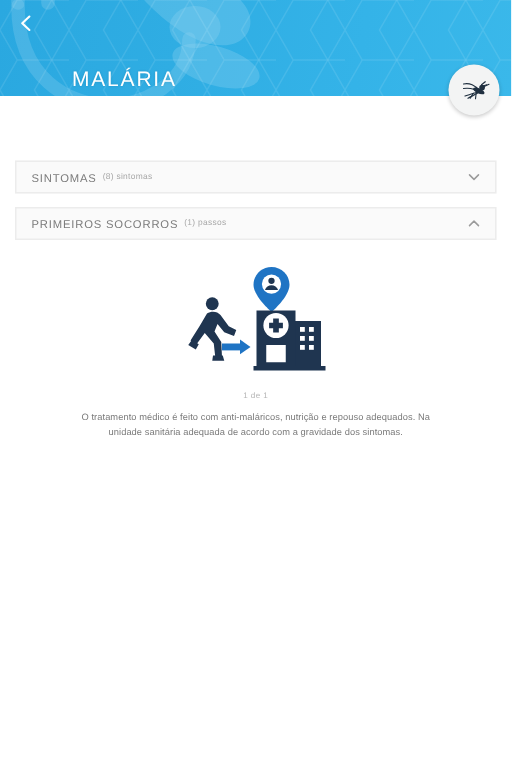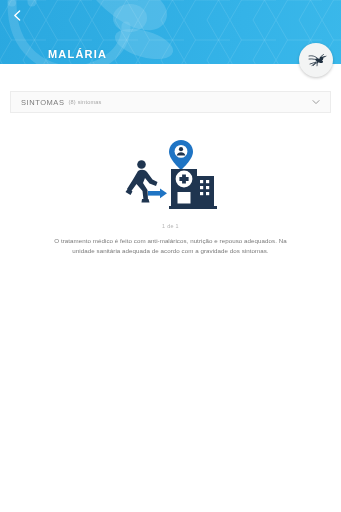--- a/index.html
+++ b/index.html
@@ -55,23 +55,23 @@
     justify-content: center;
     cursor: pointer;
   }
   .back-btn svg { display: block; }
 
   .header-title {
     position: absolute;
     left: 48px;
     bottom: 4px;
     color: #ffffff;
-    font-size: 11px;
+    font-size: 14px;
     letter-spacing: 1.2px;
-    font-weight: 700;
+    font-weight: 400;
     text-shadow: 0 0 2px rgba(0,0,0,0.12);
     white-space: nowrap;
   }
 
   .avatar {
     position: absolute;
     right: 8px;
     top: 43px;
     width: 34px;
     height: 34px;
@@ -88,21 +88,21 @@
   .avatar svg { display: block; }
 
   
   .content {
     position: relative;
     padding: 0;
     background: #ffffff;
   }
 
   .accordion {
-    margin: 0 10px;
+    margin: 16px 10px;
   }
 
   .acc-row {
     position: relative;
     display: flex;
     align-items: center;
     height: 22px;
     padding: 0 10px 0 10px;
     background: #fafafa;
     border: 1px solid #ececec;
@@ -240,20 +240,29 @@
         <span class="acc-count">(8) sintomas</span>
         <span class="chev">
           <svg width="10" height="10" viewBox="0 0 10 10">
             <path d="M2 3.6 L5 6.6 L8 3.6" fill="none" stroke="#9b9b9b" stroke-width="1" stroke-linecap="round" stroke-linejoin="round"></path>
           </svg>
         </span>
       </div>
 
       <div class="spacer-8"></div>
 
+      <div class="acc-row">
+        <span class="acc-label">PRIMEIROS SOCORROS</span>
+        <span class="acc-count">(1) passos</span>
+        <span class="chev">
+          <svg width="10" height="10" viewBox="0 0 10 10">
+            <path d="M2 6.4 L5 3.4 L8 6.4" fill="none" stroke="#9b9b9b" stroke-width="1" stroke-linecap="round" stroke-linejoin="round"></path>
+          </svg>
+        </span>
+      </div>
 
       <div class="panel">
 
         <div class="illus">
           <svg width="104" height="76" viewBox="0 0 104 76">
 
             <g>
               <path d="M62 2 C55.4 2 50 7.3 50 13.8 C50 21.8 62 32 62 32 C62 32 74 21.8 74 13.8 C74 7.3 68.6 2 62 2 Z" fill="#1f74c4"></path>
               <circle cx="62" cy="13.4" r="6.4" fill="#ffffff"></circle>
               <circle cx="62" cy="11.2" r="2.1" fill="#1f3550"></circle>

